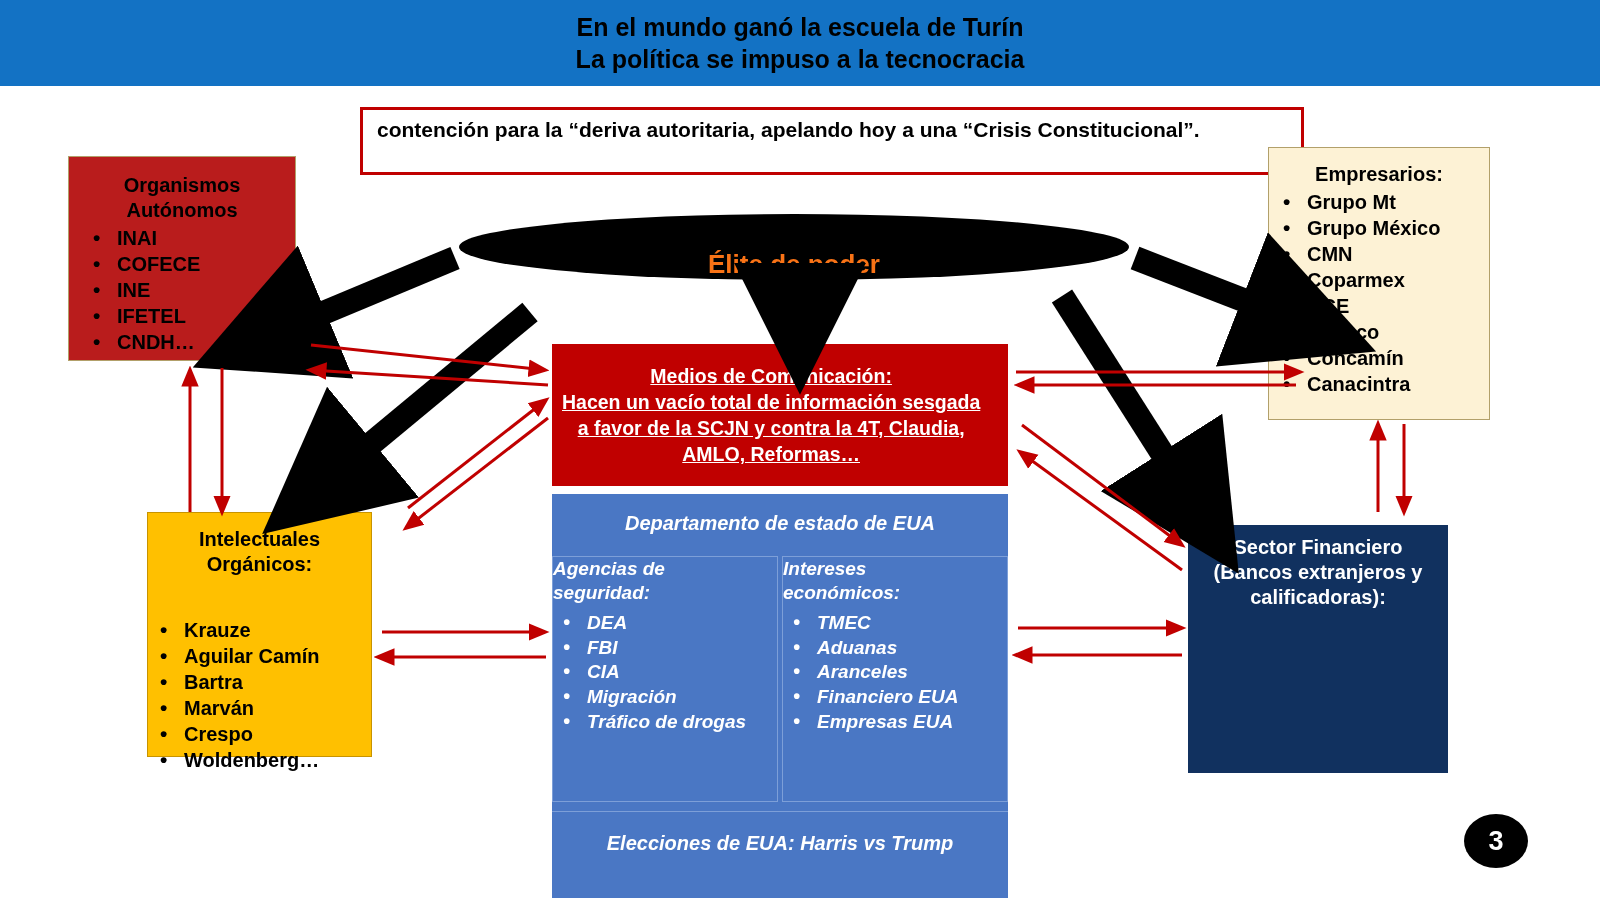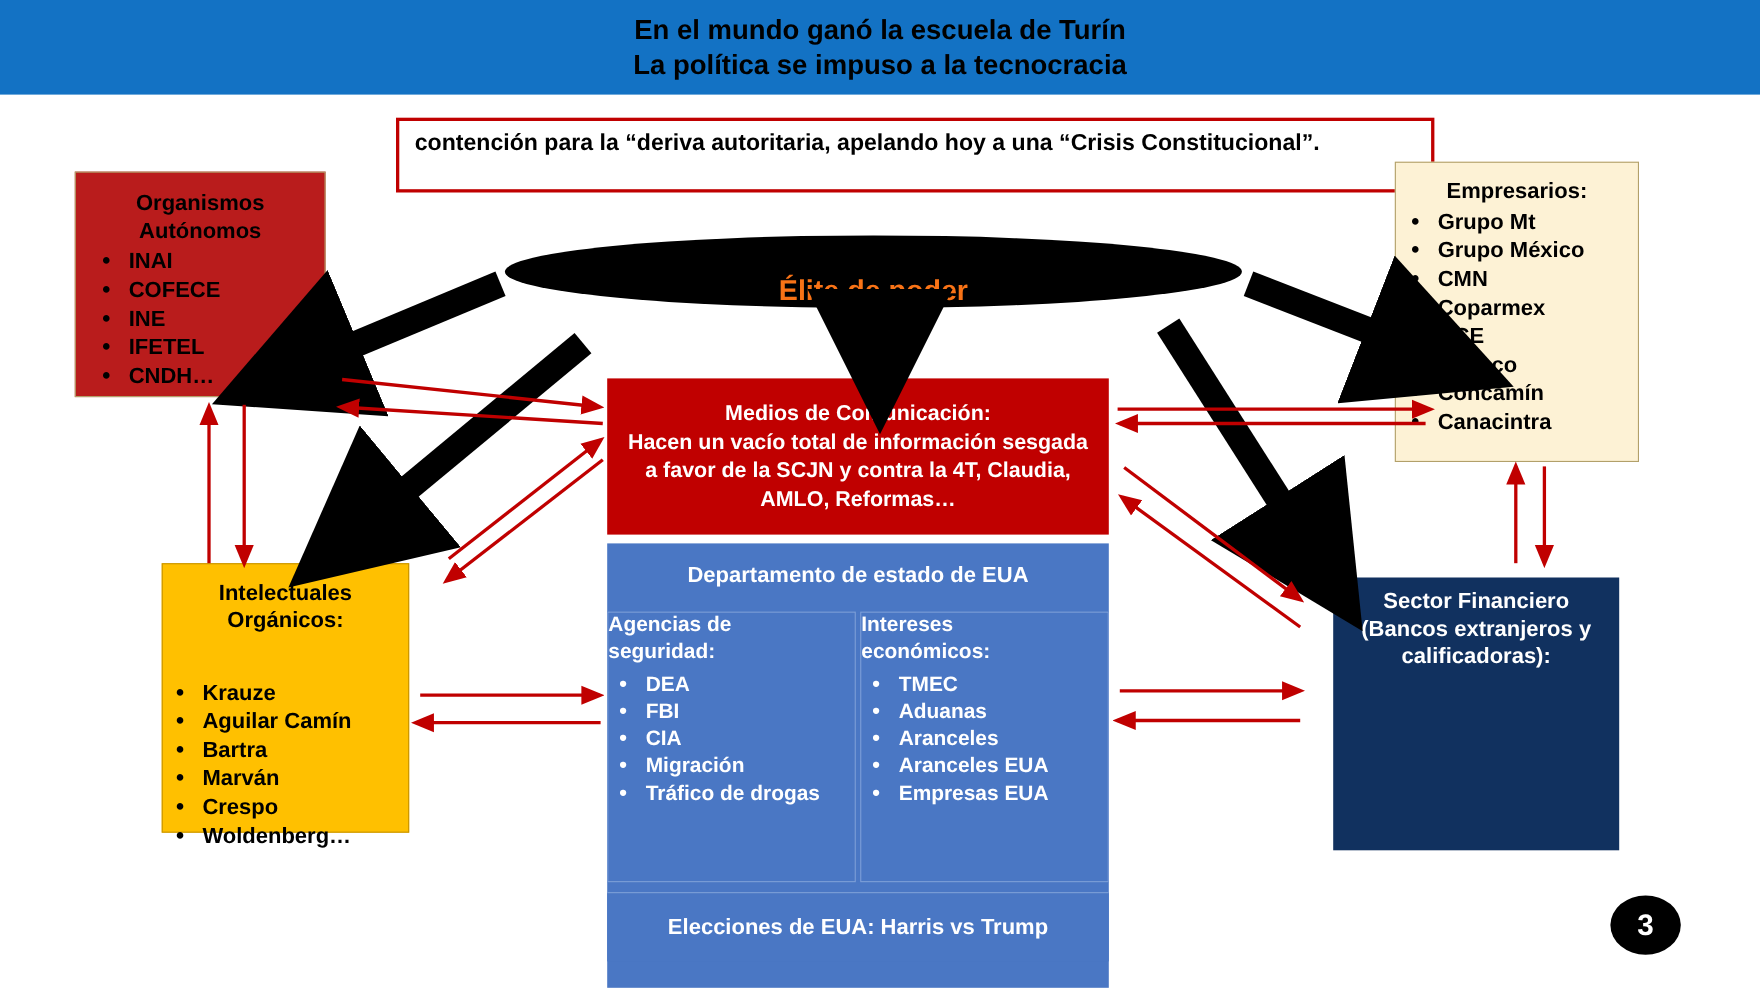--- a/index.html
+++ b/index.html
@@ -126,24 +126,25 @@
   #box-medios {
     left: 552px;
     top: 344px;
     width: 456px;
     height: 142px;
     background: #c00000;
     color: #ffffff;
     font-size: 19.5px;
     display: flex;
     align-items: center;
-    justify-content: center;
+    justify-content: flex-start;
     text-align: center;
     padding: 0 10px;
     line-height: 1.34;
+    text-decoration: underline;
   }
 
   
   #box-intelectuales {
     left: 147px;
     top: 512px;
     width: 225px;
     height: 245px;
     background: #ffc000;
     border: 1.5px solid #c89300;
@@ -156,32 +157,32 @@
   
   #box-financiero {
     left: 1188px;
     top: 525px;
     width: 260px;
     height: 248px;
     background: #11315f;
     color: #ffffff;
     font-size: 20px;
     padding-top: 10px;
-    margin-left: 24px;
   }
   #box-financiero ul.bullets { padding-left: 6px; }
 
   
   #panel-eua {
     position: absolute;
     left: 552px;
     top: 494px;
     width: 456px;
     height: 404px;
     background: #4a77c4;
+    font-style: italic;
   }
   #eua-header {
     position: absolute;
     left: 0;
     top: 0;
     width: 456px;
     height: 58px;
     color: #ffffff;
     font-weight: bold;
     font-size: 20px;
@@ -334,21 +335,21 @@
     </ul>
   </div>
 
   <div class="eua-col" id="eua-col-right">
     <div class="box-title">Intereses</div>
     <div class="box-title">económicos:</div>
     <ul class="bullets">
       <li>TMEC</li>
       <li>Aduanas</li>
       <li>Aranceles</li>
-      <li>Aranceles EUA</li>
+      <li>Financiero EUA</li>
       <li>Empresas EUA</li>
     </ul>
   </div>
 
   <div id="eua-footer">Elecciones de EUA: Harris vs Trump</div>
 </div>
 
 <div id="slide-number">3</div>
 
 <svg id="arrow-layer" viewBox="0 0 1600 898">

